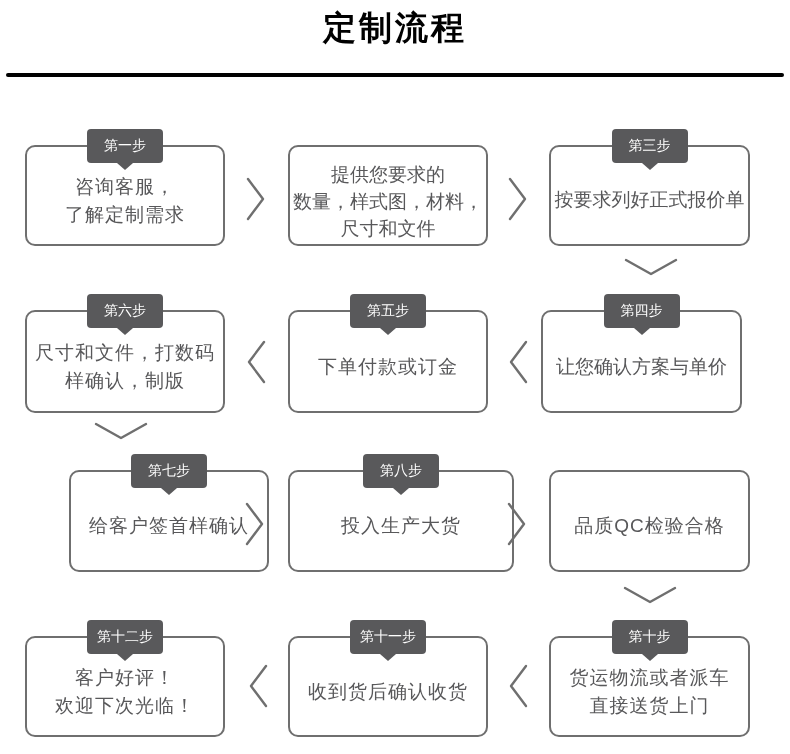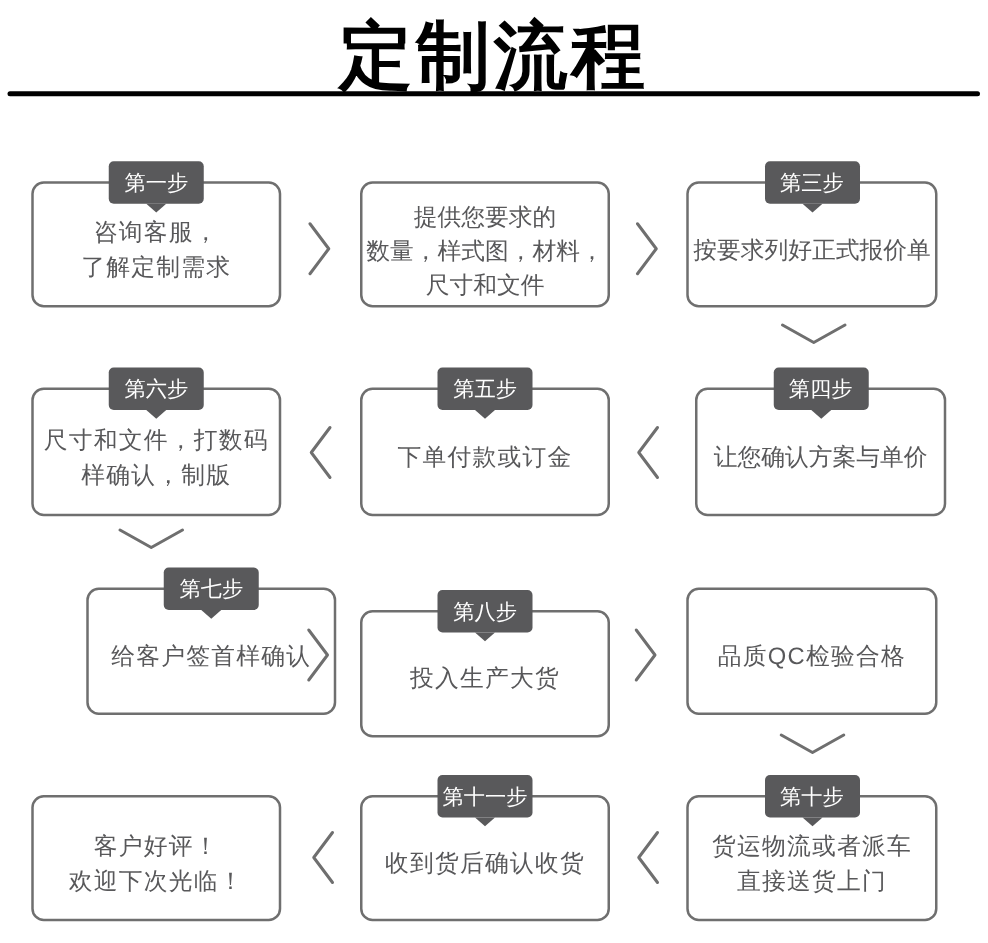--- a/index.html
+++ b/index.html
@@ -13,21 +13,21 @@
   html,body{background:#ffffff;}
   body{
     font-family:"Liberation Sans","DejaVu Sans",sans-serif;
     width:790px;height:754px;position:relative;overflow:hidden;
   }
   .stage{position:absolute;inset:0;width:790px;height:754px;background:#fff;}
 
   .page-title{
     position:absolute;top:6px;left:0;width:100%;
     text-align:center;
-    font-size:59px;font-weight:900;color:var(--title);
+    font-size:33px;font-weight:900;color:var(--title);
     letter-spacing:3px;
   }
   .title-rule{
     position:absolute;left:6px;right:6px;top:73px;height:4px;
     background:#000;border-radius:2px;
   }
 
   .box{
     position:absolute;
     background:#fff;
@@ -35,21 +35,21 @@
     border-radius:10px;
   }
   .tab{
     position:absolute;
     top:-18px;left:50%;transform:translateX(-50%);
     width:76px;height:34px;
     background:var(--tab-bg);
     border-radius:4px;
     color:#fff;
     display:flex;align-items:center;justify-content:center;
-    font-size:17px;
+    font-size:14px;
     white-space:nowrap;
     z-index:2;
   }
   .tab::after{
     content:'';
     position:absolute;top:100%;left:50%;transform:translateX(-50%);
     width:0;height:0;
     border:8px solid transparent;
     border-top:7px solid var(--tab-bg);
     border-bottom:0;
@@ -110,52 +110,55 @@
     </div>
   </div>
   <div class="box" style="left:288px;top:310px;width:200px;height:103px;font-family:Liberation Serif, serif;">
     <div class="tab">
         <span>第五步</span>
       </div>
     <div class="body">
       <span>下单付款或订金</span>
     </div>
   </div>
-  <div class="box" style="left:556px;top:310px;width:201px;height:103px;">
+  <div class="box" style="left:541px;top:310px;width:201px;height:103px;">
     <div class="tab">
         <span>第四步</span>
       </div>
     <div class="body" style="letter-spacing:0;">
       <span>让您确认方案与单价</span>
     </div>
   </div>
 
   <div class="box" style="left:25px;top:470px;width:200px;height:102px;margin-left:44px;">
     <div class="tab">
         <span>第七步</span>
       </div>
     <div class="body">
       <span>给客户签首样确认</span>
     </div>
   </div>
-  <div class="box" style="left:288px;top:488px;width:200px;height:102px;">
+  <div class="box" style="left:288px;top:470px;width:226px;height:102px;">
     <div class="tab">
         <span>第八步</span>
       </div>
     <div class="body">
       <span>投入生产大货</span>
     </div>
   </div>
   <div class="box" style="left:549px;top:470px;width:201px;height:102px;">
     <div class="body">
       <span>品质QC检验合格</span>
     </div>
   </div>
 
   <div class="box" style="left:25px;top:636px;width:200px;height:101px;">
+    <div class="tab">
+        <span>第十二步</span>
+      </div>
     <div class="body">
       <span>客户好评！</span>
       <span>欢迎下次光临！</span>
     </div>
   </div>
   <div class="box" style="left:288px;top:636px;width:200px;height:101px;">
     <div class="tab">
         <span>第十一步</span>
       </div>
     <div class="body">

